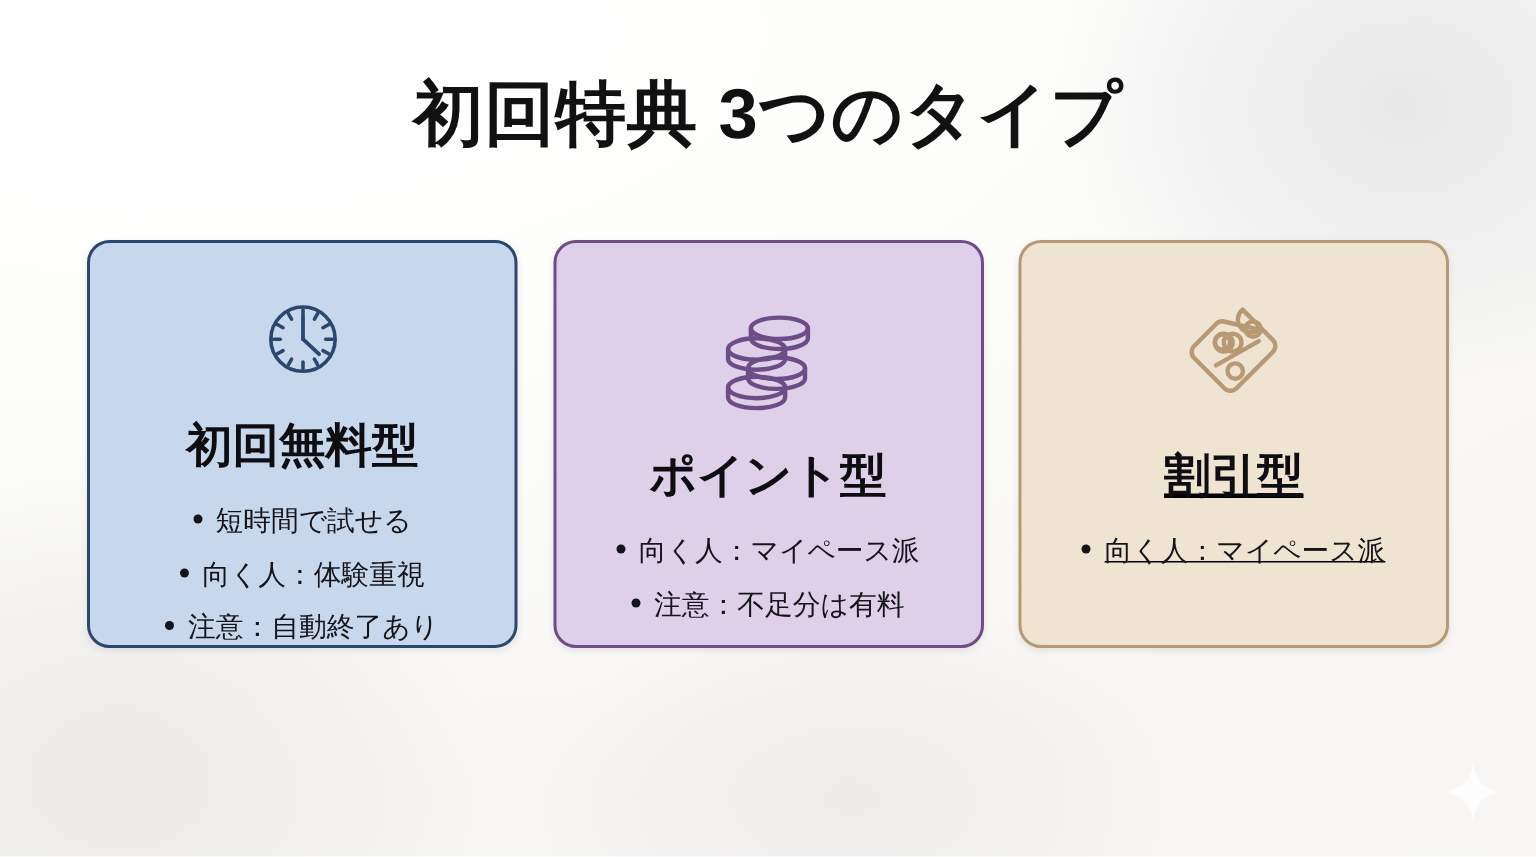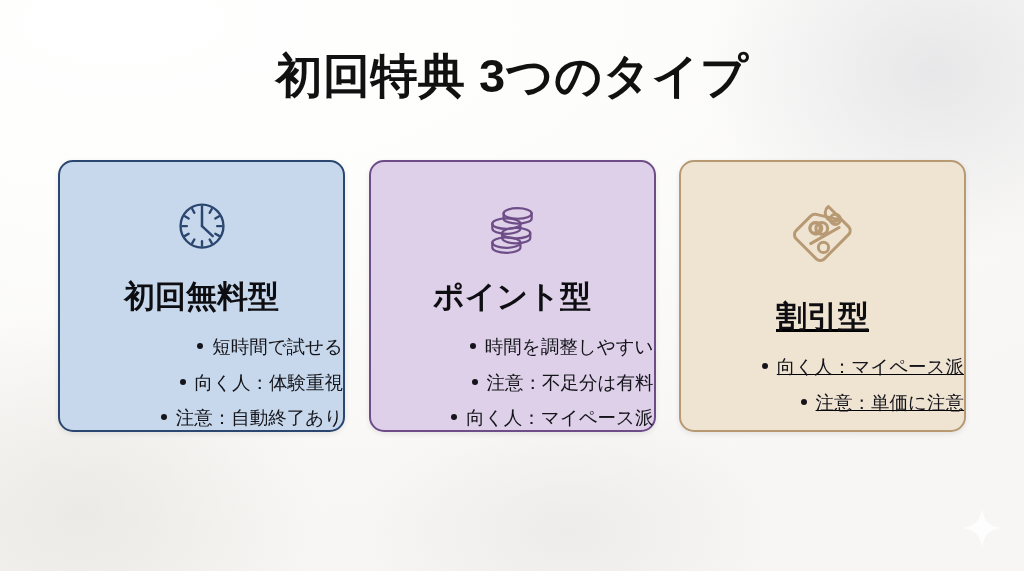--- a/index.html
+++ b/index.html
@@ -111,21 +111,21 @@
     white-space: nowrap;
   }
 
   .bullets {
     margin: 22px 0 0 0;
     padding: 0;
     list-style: none;
     width: 100%;
     display: flex;
     flex-direction: column;
-    align-items: flex-end;
+    align-items: center;
   }
 
   .bullets li {
     display: flex;
     align-items: baseline;
     font-size: 18.5px;
     font-weight: 500;
     color: #14141a;
     line-height: 1.22;
     margin-bottom: 13px;
@@ -213,29 +213,25 @@
           <path d="M10 36.5 v7 a20 7.5 0 0 0 40 0 v-7"></path>
 
           <ellipse cx="46" cy="22" rx="20" ry="7.5"></ellipse>
           <path d="M26 22 v7 a20 7.5 0 0 0 40 0 v-7"></path>
         </g>
       </svg>
       <div class="card-title">ポイント型</div>
       <ul class="bullets">
         <li>
             <span class="dot"></span>
-            <span>時間を調整しやすい</span>
+            <span>向く人：マイペース派</span>
           </li>
         <li>
             <span class="dot"></span>
             <span>注意：不足分は有料</span>
-          </li>
-        <li>
-            <span class="dot"></span>
-            <span>向く人：マイペース派</span>
           </li>
       </ul>
     </div>
 
     <div class="card" id="card-2" style="background: rgb(239, 227, 210); border-color: rgb(183, 154, 116); text-decoration: underline;">
       <svg class="card-icon" viewBox="0 0 80 80">
         <g id="tag-g" fill="none" stroke-width="3.1" stroke-linecap="round" stroke-linejoin="round" stroke="#b79a74">
           <g transform="rotate(45 40 40)">
             <path d="M22 14 h30 a6 6 0 0 1 6 6 v36 a6 6 0 0 1 -6 6 h-30 a6 6 0 0 1 -6 -6 v-22 a6 6 0 0 1 1.8 -4.3 l22 -13.9 A6 6 0 0 1 22 14 Z"></path>
           </g>
@@ -245,21 +241,17 @@
           <circle cx="40.5" cy="52" r="5.4"></circle>
           <line x1="27" y1="48" x2="57" y2="31"></line>
         </g>
       </svg>
       <div class="card-title">割引型</div>
       <ul class="bullets">
         <li>
             <span class="dot"></span>
             <span>向く人：マイペース派</span>
           </li>
-        <li>
-            <span class="dot"></span>
-            <span>注意：単価に注意</span>
-          </li>
       </ul>
     </div>
 
   </div>
 </div>
 
 </body></html>

